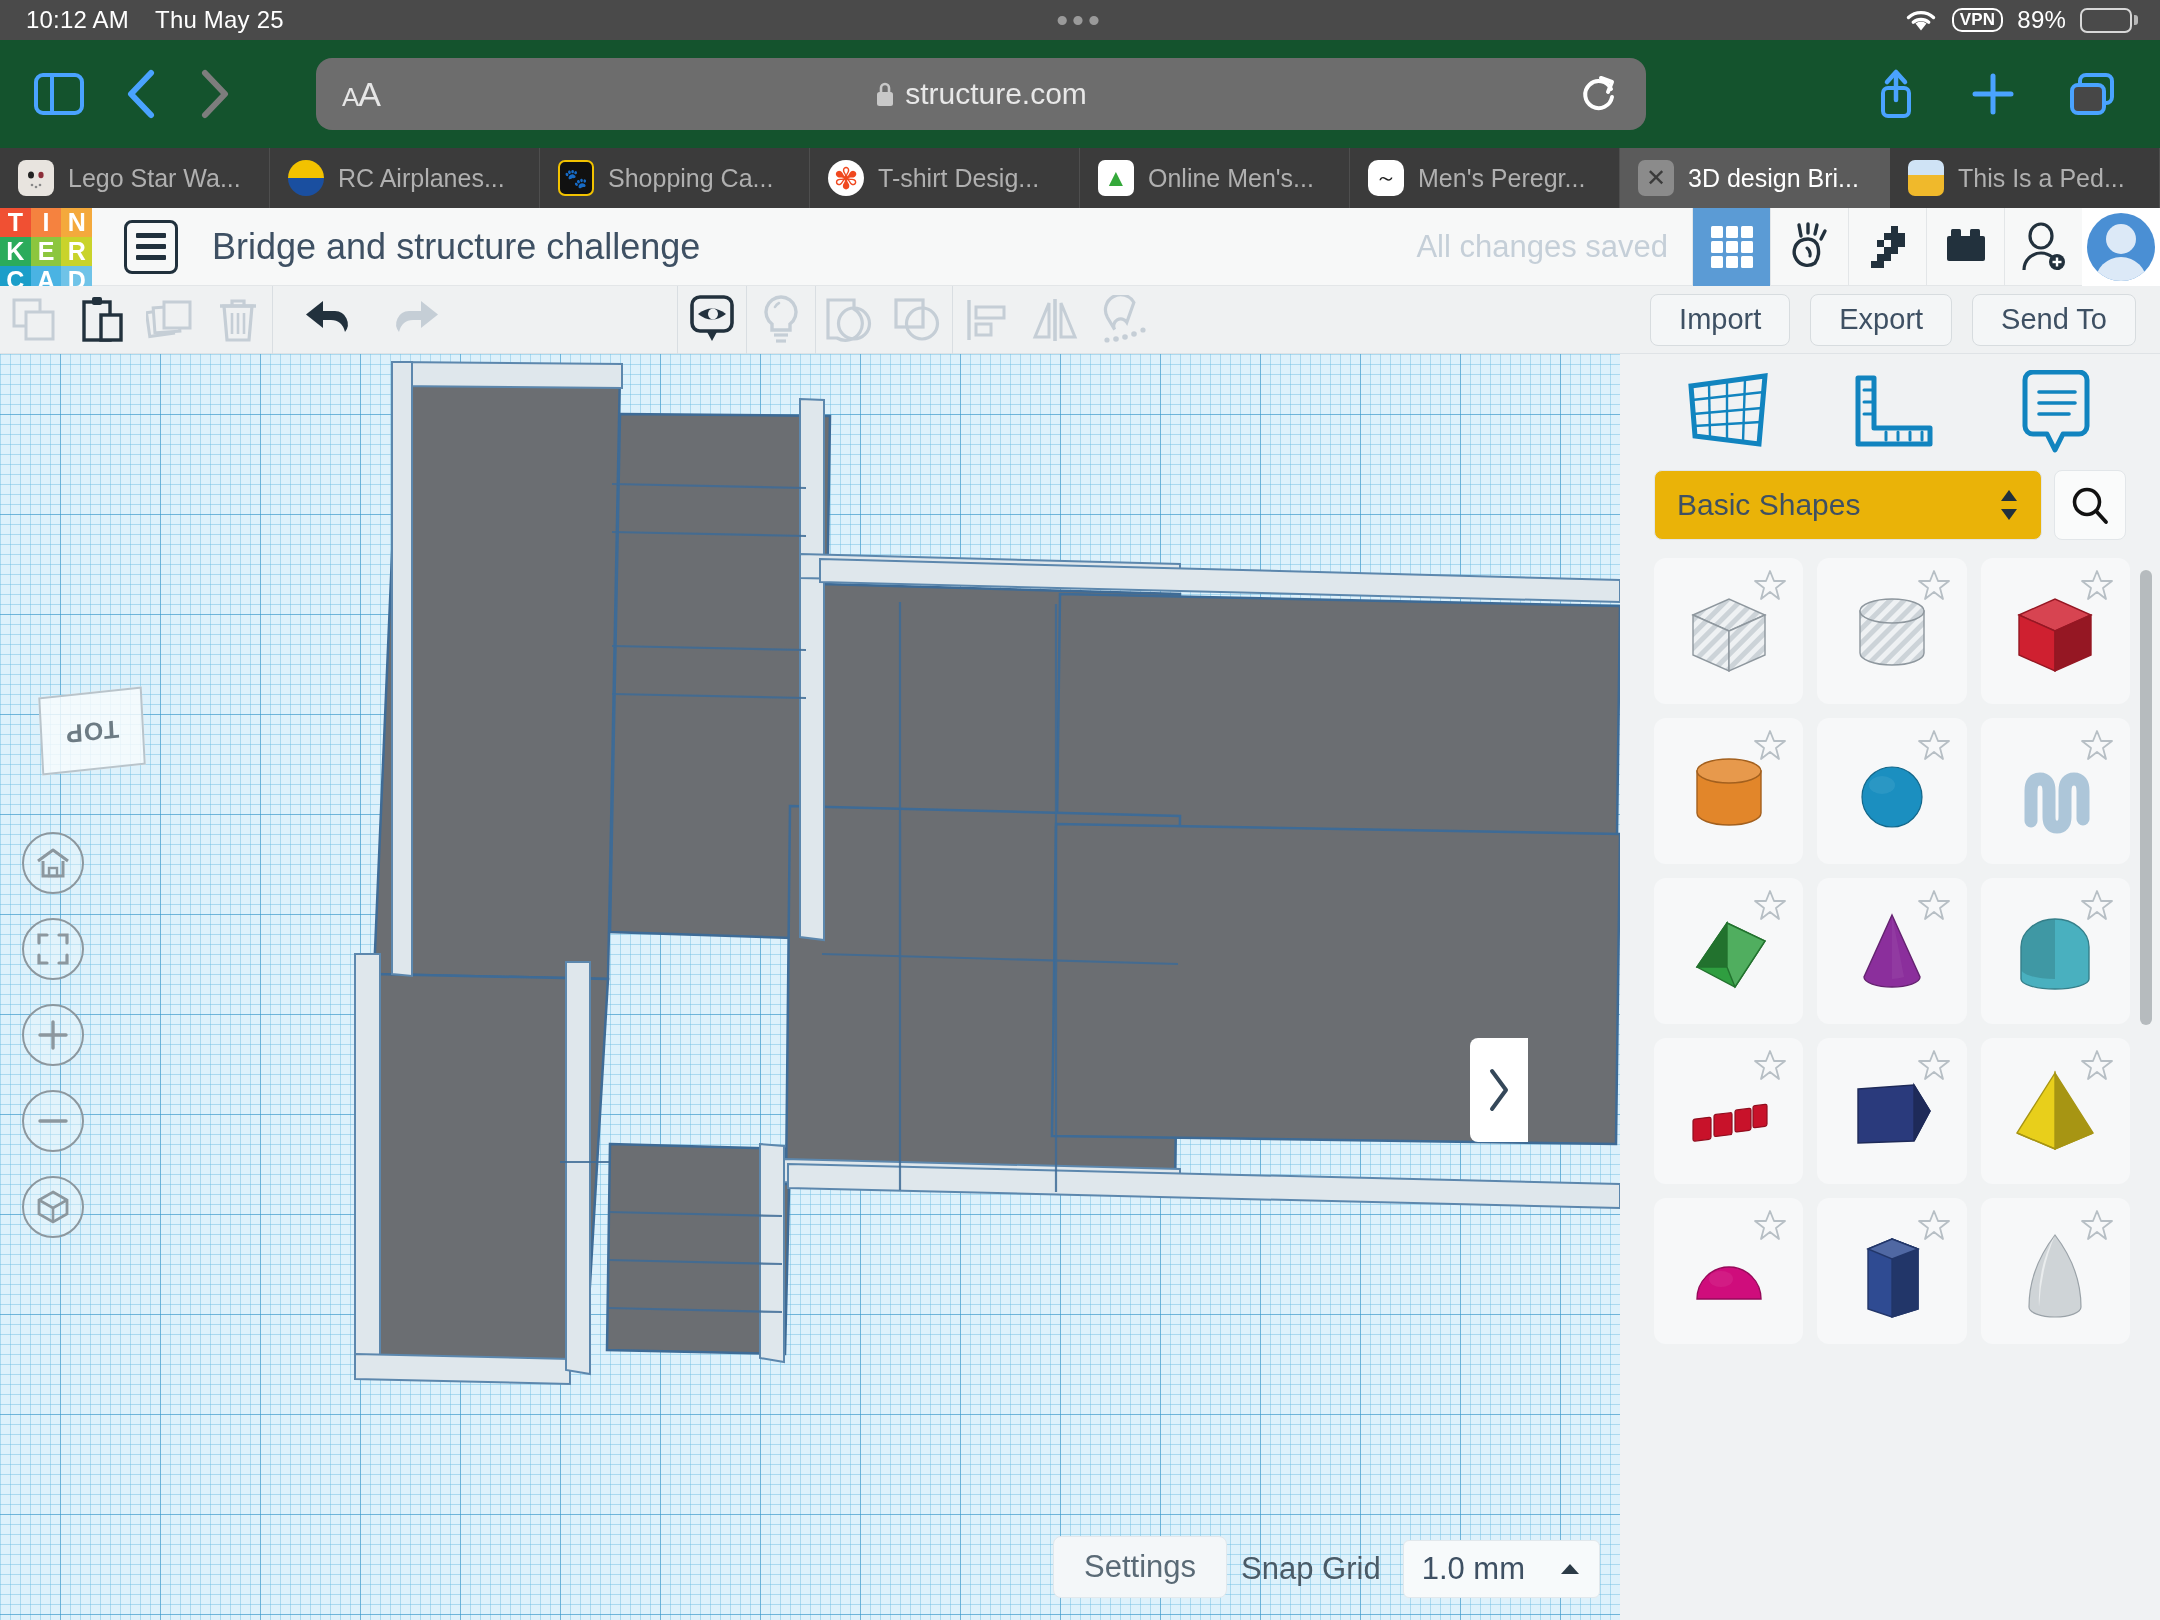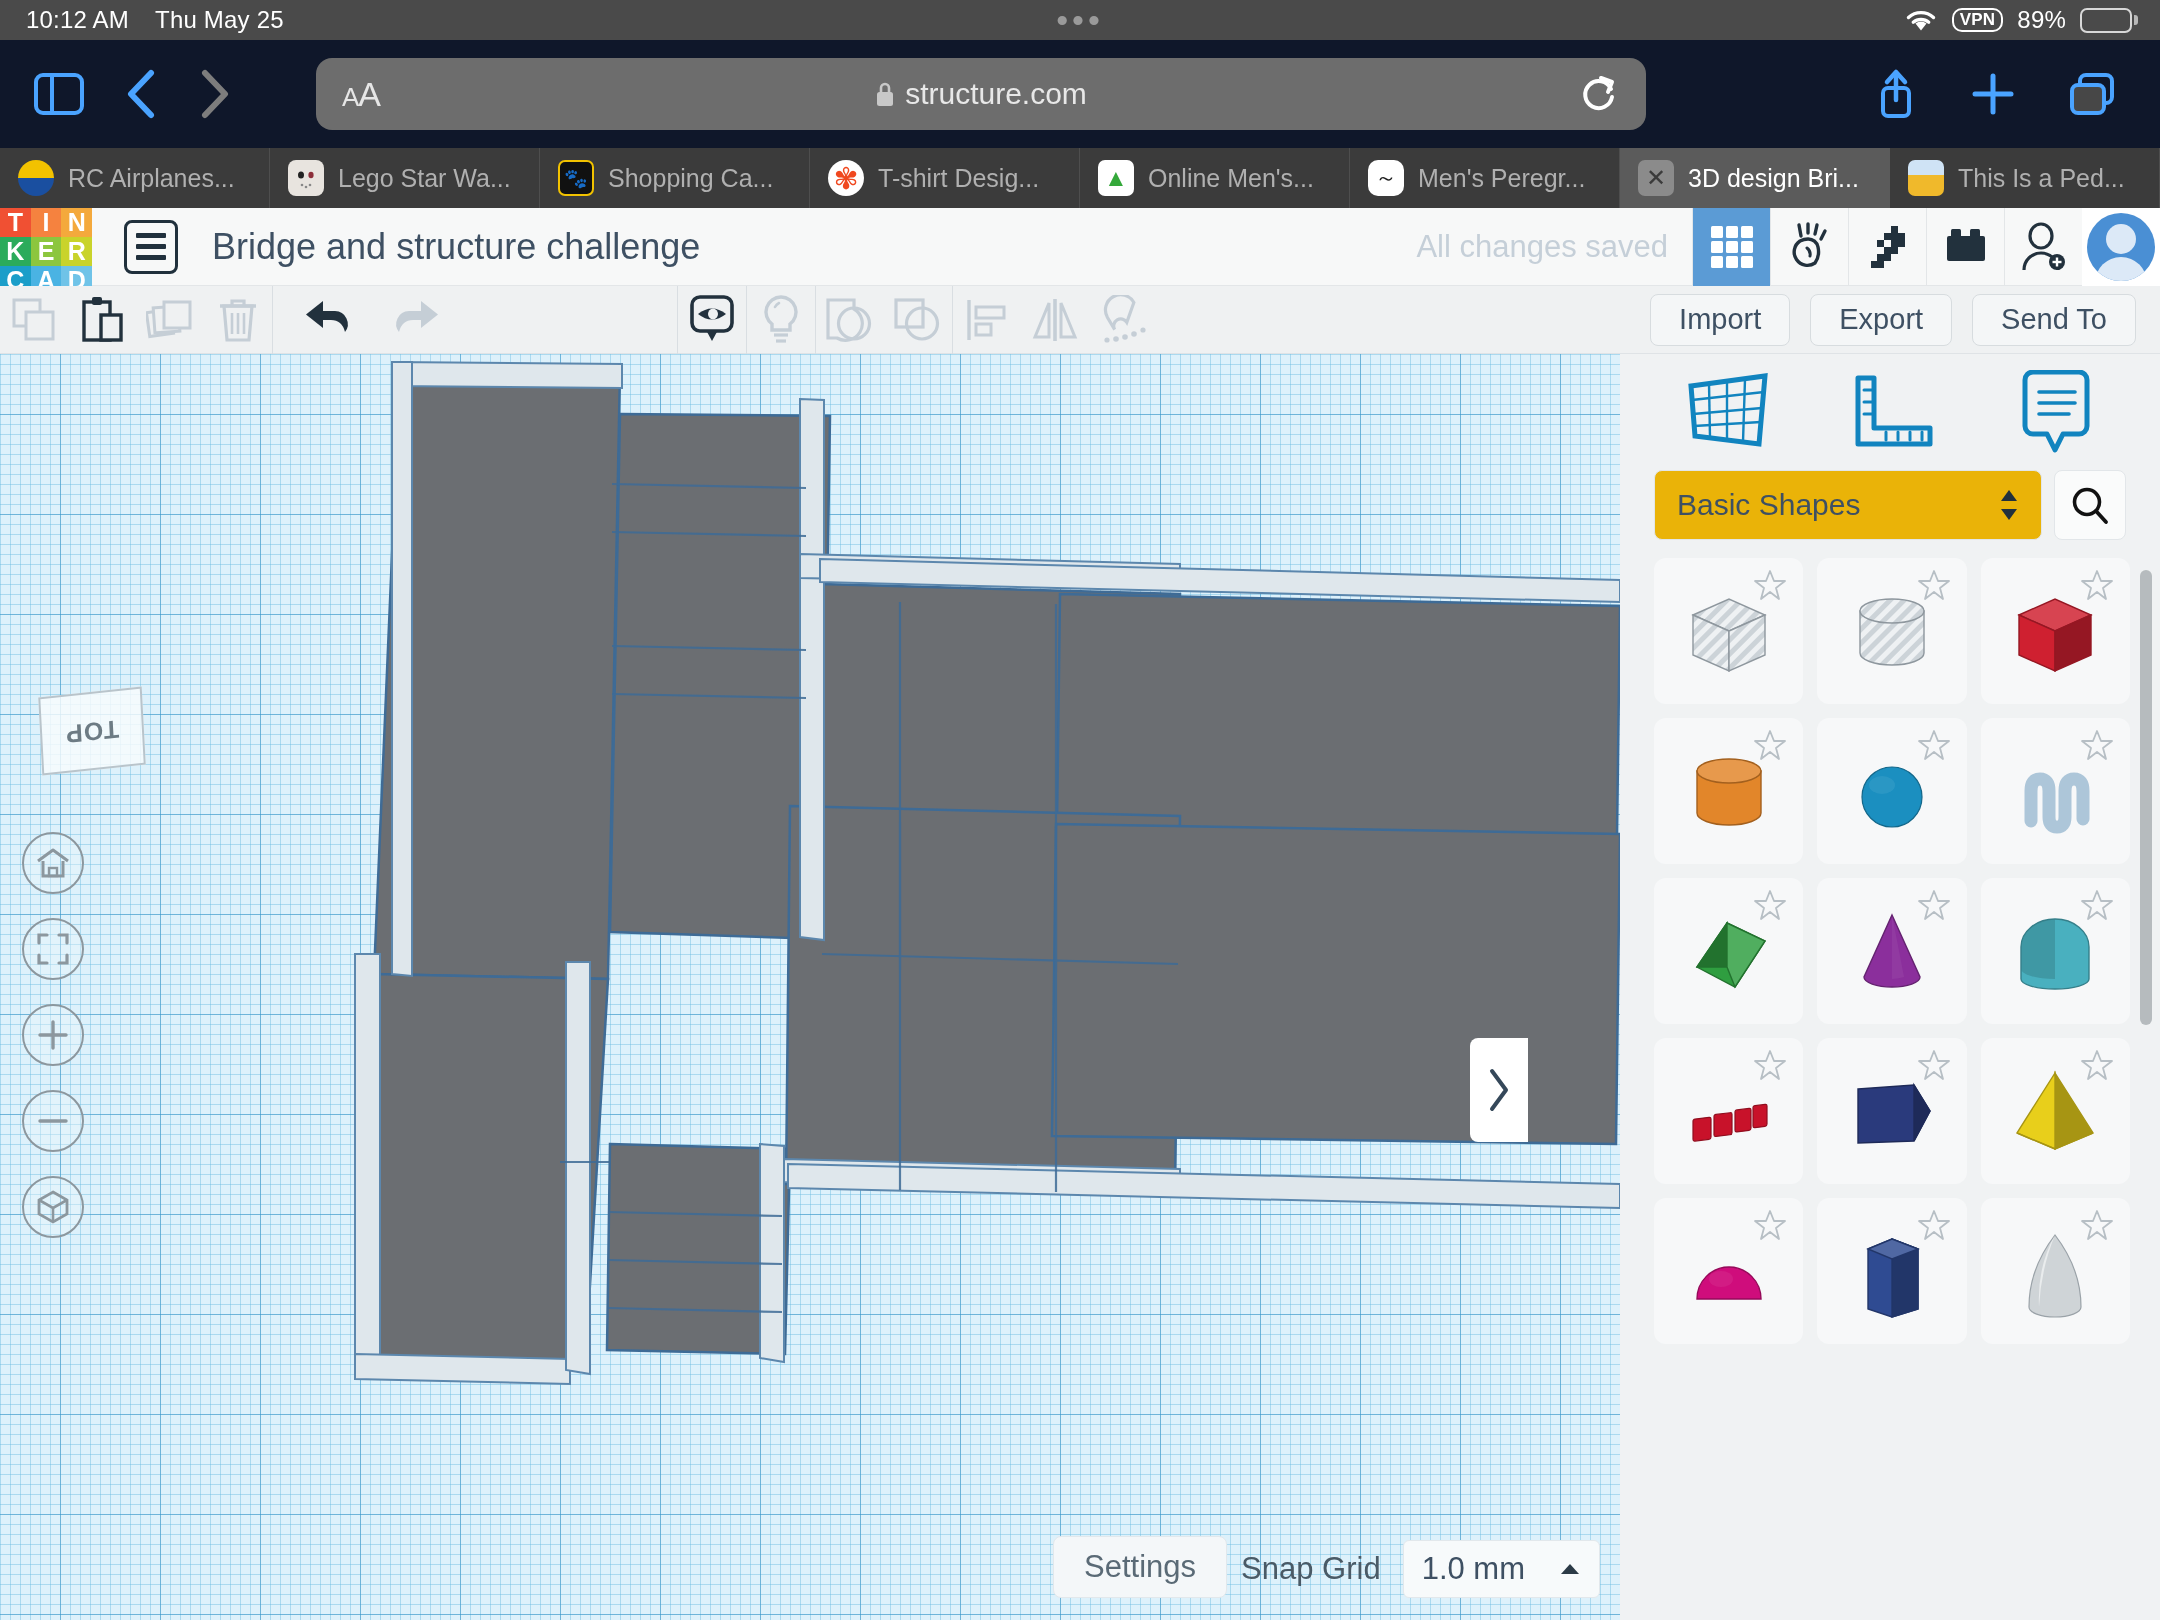--- a/index.html
+++ b/index.html
@@ -28,21 +28,21 @@
   }
   .batt { display:flex; align-items:center; }
   .batt-body { width:52px; height:25px; border:2.5px solid #d8d8d8; border-radius:7px; padding:2.5px; }
   .batt-fill { height:100%; width:89%; background:#fff; border-radius:3px; }
   .batt-cap { width:4px; height:10px; background:#b8b8b8; border-radius:0 3px 3px 0; margin-left:2px; }
   .wifi-ic { width: 34px; height: 26px; }
 
   
   .browserbar {
     position:absolute; top:40px; left:0; width:2160px; height:108px;
-    background:#0f172a; display:flex; align-items:center;
+    background:#14532d; display:flex; align-items:center;
   }
   .nav-btn { color:#4aa3ff; background:none; border:none; cursor:pointer;
              display:flex; align-items:center; justify-content:center; }
   .sidebar-btn { margin-left: 34px; }
   .back-btn   { margin-left: 40px; }
   .fwd-btn    { margin-left: 40px; color:#7a7a7a; }
   .urlbar {
     margin-left: 84px; width: 1330px; height: 72px; background:#6d6d6d;
     border-radius: 16px; display:flex; align-items:center; position:relative;
     color:#e8e8e8;
@@ -291,37 +291,37 @@
         <svg width="48" height="46" viewBox="0 0 48 46">
           <rect x="12" y="4" width="32" height="28" rx="6" stroke="#4aa3ff" stroke-width="4" fill="none"></rect>
           <rect x="4" y="14" width="32" height="28" rx="6" stroke="#4aa3ff" stroke-width="4" fill="#474747"></rect>
         </svg>
       </span>
     </div>
   </div>
 
   <div class="tabstrip" id="tabstrip">
       <div class="tab">
-        <span class="tab-ico" style="border-radius: 50%; background: linear-gradient(rgb(242, 194, 0) 0px, rgb(242, 194, 0) 50%, rgb(26, 79, 160) 50%, rgb(26, 79, 160) 100%);"></span>
-        <span class="tab-label">RC Airplanes...</span>
-      </div>
-      <div class="tab">
         <span class="tab-ico" style="background: rgb(232, 228, 223); border-radius: 8px;">
           <svg width="30" height="30" viewBox="0 0 30 30">
             <rect width="30" height="30" rx="6" fill="#e8e4df"></rect>
             <ellipse cx="10" cy="12" rx="3" ry="3.6" fill="#222"></ellipse>
             <ellipse cx="20" cy="12" rx="2.6" ry="3.2" fill="#8c2e3a"></ellipse>
             <g fill="#888">
               <circle cx="11" cy="22" r="1.3"></circle>
               <circle cx="15" cy="24" r="1.3"></circle>
               <circle cx="19" cy="22" r="1.3"></circle>
             </g>
           </svg>
         </span>
         <span class="tab-label">Lego Star Wa...</span>
+      </div>
+      <div class="tab">
+        <span class="tab-ico" style="border-radius: 50%; background: linear-gradient(rgb(242, 194, 0) 0px, rgb(242, 194, 0) 50%, rgb(26, 79, 160) 50%, rgb(26, 79, 160) 100%);"></span>
+        <span class="tab-label">RC Airplanes...</span>
       </div>
       <div class="tab">
         <span class="tab-ico" style="background: rgb(17, 17, 17); border: 2px solid rgb(242, 194, 0); font-size: 19px;">🐾</span>
         <span class="tab-label">Shopping Ca...</span>
       </div>
       <div class="tab">
         <span class="tab-ico" style="background: rgb(255, 255, 255); color: rgb(240, 72, 31); font-size: 30px; border-radius: 50%;">✾</span>
         <span class="tab-label">T-shirt Desig...</span>
       </div>
       <div class="tab">

